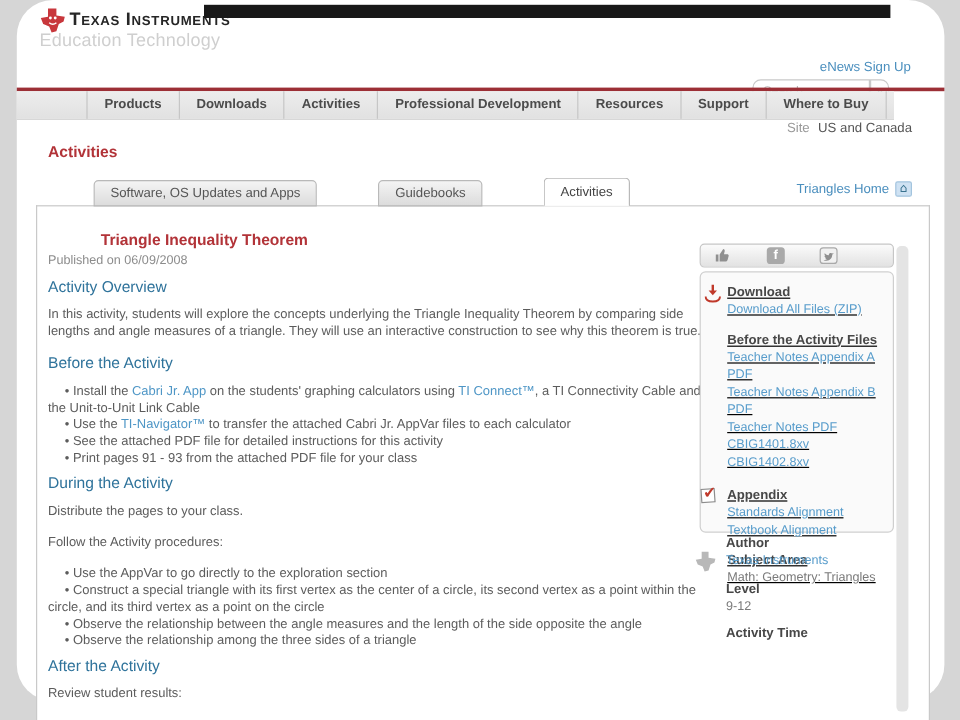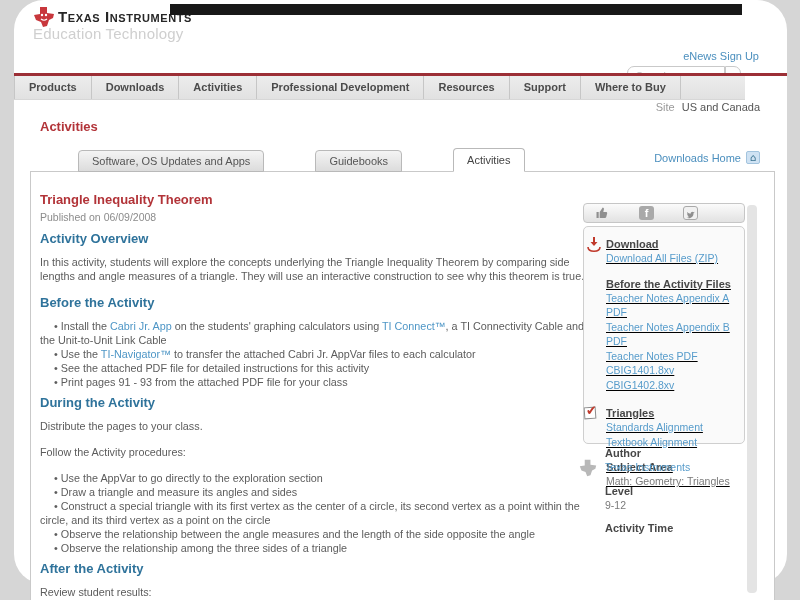--- a/index.html
+++ b/index.html
@@ -11,44 +11,44 @@
   .ti-logo { position:absolute; left:19px; top:6px; width:22px; height:22px; }
   .brand { position:absolute; left:44px; top:8px; font-size:15px; font-weight:bold; font-variant:small-caps; letter-spacing:.6px; color:#262626; }
   .brand-sub { position:absolute; left:19px; top:25px; font-size:15px; color:#cfcfcf; letter-spacing:.2px; }
   .blackbar { position:absolute; left:156px; top:4px; width:572px; height:11px; background:#181818; }
   .enews { position:absolute; top:50px; right:28px; font-size:11px; color:#4b8fbe; text-decoration:none; }
   .searchbox { position:absolute; left:613px; top:66px; width:98px; height:22px; background:#fff; border:1px solid #c9c9c9; border-radius:7px 0 0 0; z-index:1; }
   .searchbox span { position:absolute; left:8px; top:3px; font-size:10.5px; color:#b9b9b9; }
   .searchbtn { position:absolute; left:711px; top:66px; width:16px; height:22px; background:#fdfdfd; border:1px solid #c9c9c9; border-radius:0 7px 0 0; z-index:1; font-size:10px; color:#777; text-align:center; line-height:18px; }
   .redline { position:absolute; left:0; top:73px; width:773px; height:3px; background:#9c2f36; z-index:2; }
   .navbar { position:absolute; left:0; top:76px; width:731px; height:24px; background:linear-gradient(#ededed,#e1e1e1); border-bottom:1px solid #d7d7d7; z-index:3; }
-  .navbar ul { list-style:none; display:flex; height:100%; }
+  .navbar ul { list-style:none; display:flex; padding-left:58px; height:100%; }
   .navbar li { border-left:1px solid #c6c6c6; padding:0 14px; font-size:11px; font-weight:bold; color:#4b4b4b; line-height:23px; white-space:nowrap; cursor:pointer; }
   .navbar li:last-child { border-right:1px solid #c6c6c6; }
   .siterow { position:absolute; top:101px; right:27px; font-size:11px; }
   .siterow .sl { color:#999; margin-right:7px; }
   .siterow .sv { color:#555; }
 
   
   .pagetitle { position:absolute; left:26px; top:119px; font-size:13px; font-weight:bold; color:#b23338; }
   .tabrow { position:absolute; left:16px; top:148px; display:flex; align-items:flex-end; z-index:4; }
   .tab { height:22px; line-height:21px; padding:0 13px; font-size:11px; color:#555; background:linear-gradient(#f4f4f4,#dcdcdc); border:1px solid #b9b9b9; border-radius:4px 4px 0 0; margin-right:3px; cursor:pointer; white-space:nowrap;margin-left:48px; }
   .tab.active { height:24px; line-height:22px; background:#fff; border-bottom:1px solid #fff; color:#444; }
   .dlhome { position:absolute; top:151px; right:27px; display:flex; align-items:center; gap:5px; z-index:4; }
   .dlhome a { font-size:11px; color:#4b8fbe; text-decoration:none; }
   .homeicon { width:14px; height:13px; background:#cfe2f3; border:1px solid #a3c4de; border-radius:2px; font-family:"DejaVu Sans",sans-serif; font-size:10px; color:#39728f; text-align:center; line-height:12px; }
 
   
   .panel { position:absolute; left:16px; top:171px; width:745px; height:429px; background:#fff; border:1px solid #c9c9c9; border-bottom:none; z-index:1; }
 
   
   .article { position:absolute; left:26px; top:192px; width:545px; z-index:2; }
-  .art-title { font-size:13px; font-weight:bold; color:#b23338; margin-bottom:4px; }
+  .art-title { font-size:13px; font-weight:bold; color:#b23338; margin-bottom:4px;margin-left:44px; }
   .art-pub { font-size:10.5px; color:#8c8c8c; margin-bottom:8px; }
-  .art-h { font-size:13px; font-weight:bold; color:#2f739b; margin:6px 0 9px 0; }
+  .art-h { font-size:13px; font-weight:normal; color:#2f739b; margin:6px 0 9px 0; }
   .art-p { font-size:10.8px; color:#5c5c5c; line-height:14px; margin:0 0 12px 0; }
   .art-p + .art-p { margin-top:10px; }
   .art-list { margin:0 0 4px 0; }
   .bullet { font-size:10.8px; color:#5c5c5c; line-height:14px; text-indent:14px; }
   .bullet::before { content:"•  "; }
   .inline-link { color:#4e96c6; text-decoration:none; }
 
   
   .socialbar { position:absolute; left:569px; top:203px; width:162px; height:20px; background:linear-gradient(#fbfbfb,#e2e2e2); border:1px solid #c6c6c6; border-radius:4px; display:flex; align-items:center; gap:29px; padding-left:11px; z-index:2; }
   .socialbar .sic { width:15px; height:14px; display:inline-block; cursor:pointer; }
@@ -106,21 +106,21 @@
 
   <div class="pagetitle">Activities</div>
 
   <div class="tabrow" id="tabrow">
       <div class="tab">Software, OS Updates and Apps</div>
       <div class="tab">Guidebooks</div>
       <div class="tab active">Activities</div>
     </div>
 
   <div class="dlhome">
-    <a href="#">Downloads Home</a>
+    <a href="#">Triangles Home</a>
     <span class="homeicon">⌂</span>
   </div>
 
   <div class="panel"></div>
 
   <div class="article">
     <div class="art-title">Triangle Inequality Theorem</div>
     <div class="art-pub">Published on 06/09/2008</div>
     <div id="article-body">
         <div class="art-h">Activity Overview</div>
@@ -130,21 +130,20 @@
           <div class="bullet"><span>Install the </span><a class="inline-link" href="#">Cabri Jr. App</a><span> on the students' graphing calculators using </span><a class="inline-link" href="#">TI Connect™</a><span>, a TI Connectivity Cable and the Unit-to-Unit Link Cable</span></div>
           <div class="bullet"><span>Use the </span><a class="inline-link" href="#">TI-Navigator™</a><span> to transfer the attached Cabri Jr. AppVar files to each calculator</span></div>
           <div class="bullet"><span>See the attached PDF file for detailed instructions for this activity</span></div>
           <div class="bullet"><span>Print pages 91 - 93 from the attached PDF file for your class</span></div>
         </div>
         <div class="art-h">During the Activity</div>
         <div class="art-p">Distribute the pages to your class.</div>
         <div class="art-p">Follow the Activity procedures:</div>
         <div class="art-list">
           <div class="bullet"><span>Use the AppVar to go directly to the exploration section</span></div>
-          <div class="bullet"><span>Draw a triangle and measure its angles and sides</span></div>
           <div class="bullet"><span>Construct a special triangle with its first vertex as the center of a circle, its second vertex as a point within the circle, and its third vertex as a point on the circle</span></div>
           <div class="bullet"><span>Observe the relationship between the angle measures and the length of the side opposite the angle</span></div>
           <div class="bullet"><span>Observe the relationship among the three sides of a triangle</span></div>
         </div>
         <div class="art-h">After the Activity</div>
         <div class="art-p">Review student results:</div>
       </div>
   </div>
 
   <div class="rightstrip"></div>
@@ -179,21 +178,21 @@
       <div>
           <a class="side-link" href="#">Teacher Notes Appendix A PDF</a>
           <a class="side-link" href="#">Teacher Notes Appendix B PDF</a>
           <a class="side-link" href="#">Teacher Notes PDF</a>
           <a class="side-link" href="#">CBIG1401.8xv</a>
           <a class="side-link" href="#">CBIG1402.8xv</a>
         </div>
     </div>
     <div class="sgroup" style="margin-top:14px">
       <span class="chk"></span>
-      <div class="slabel">Triangles</div>
+      <div class="slabel">Appendix</div>
       <div>
           <a class="side-link" href="#">Standards Alignment</a>
           <a class="side-link" href="#">Textbook Alignment</a>
         </div>
     </div>
     <div class="sgroup">
       <div class="slabel">Subject Area</div>
       <div class="side-val">Math: Geometry: Triangles</div>
     </div>
   </div>

